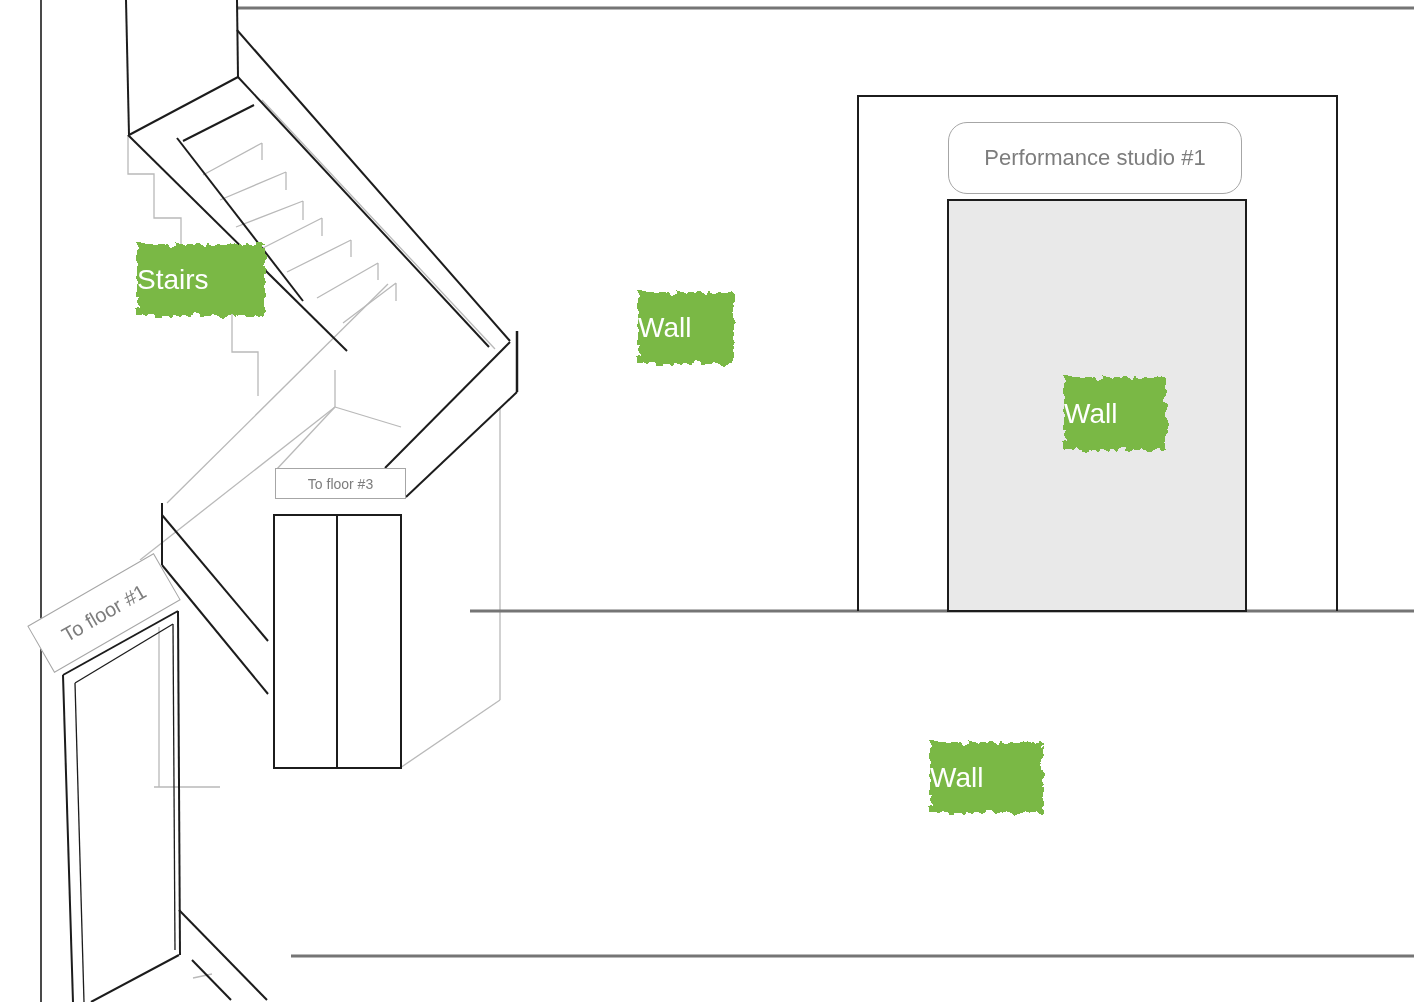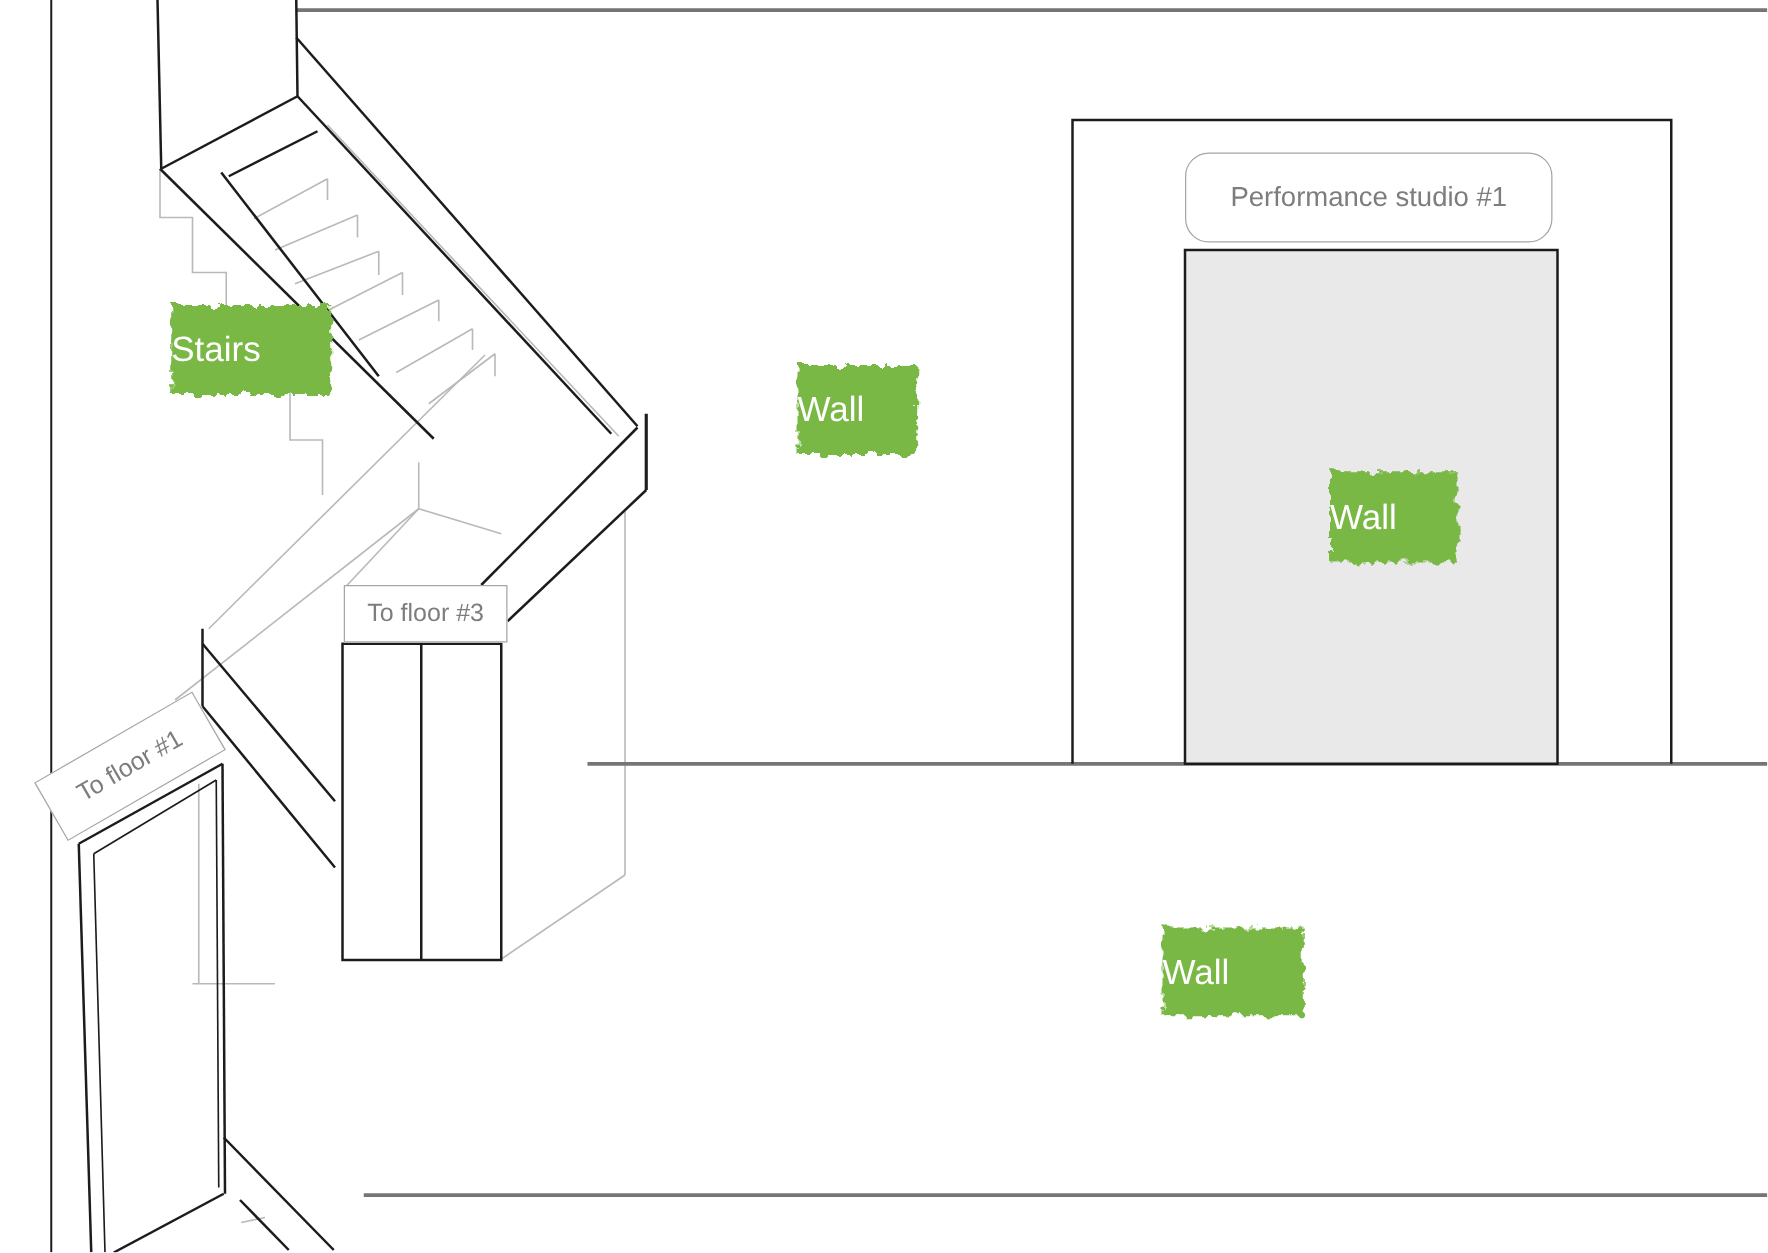--- a/index.html
+++ b/index.html
@@ -21,21 +21,21 @@
   .elevator-box{fill:#ffffff;stroke:var(--ink);stroke-width:2;}
   .door-slab{fill:var(--door-fill);stroke:var(--ink);stroke-width:2;}
 
   .sign{
     position:absolute;z-index:2;background:#ffffff;
     border:1px solid var(--sign-border);color:var(--sign-text);
     display:flex;align-items:center;justify-content:center;
     white-space:nowrap;box-sizing:border-box;
   }
   .sign-perf{left:948px;top:122px;width:294px;height:72px;font-size:22px;border-radius:19px;}
-  .sign-f3{left:275px;top:468px;width:131px;height:46px;font-size:20px;}
+  .sign-f3{left:275px;top:468px;width:131px;height:31px;font-size:14px;}
   .sign-f1{left:31px;top:586px;width:146px;height:54px;font-size:20px;transform:rotate(-30deg);}
 
   .tag{position:absolute;z-index:3;display:flex;align-items:center;justify-content:flex-start;cursor:pointer;margin-left:13px;}
   .tag .paint{position:absolute;inset:0;background:var(--tag-green);filter:url(#rough);}
   .tag .tag-label{position:relative;color:var(--tag-text);font-size:28px;line-height:1;}
   .tag-stairs{left:124px;top:244px;width:128px;height:72px;}
   .tag-wall{left:625px;top:292px;width:95px;height:72px;}
   .tag-door{left:1051px;top:377px;width:102px;height:73px;}
   .tag-floor{left:917px;top:742px;width:113px;height:71px;}
 </style>

